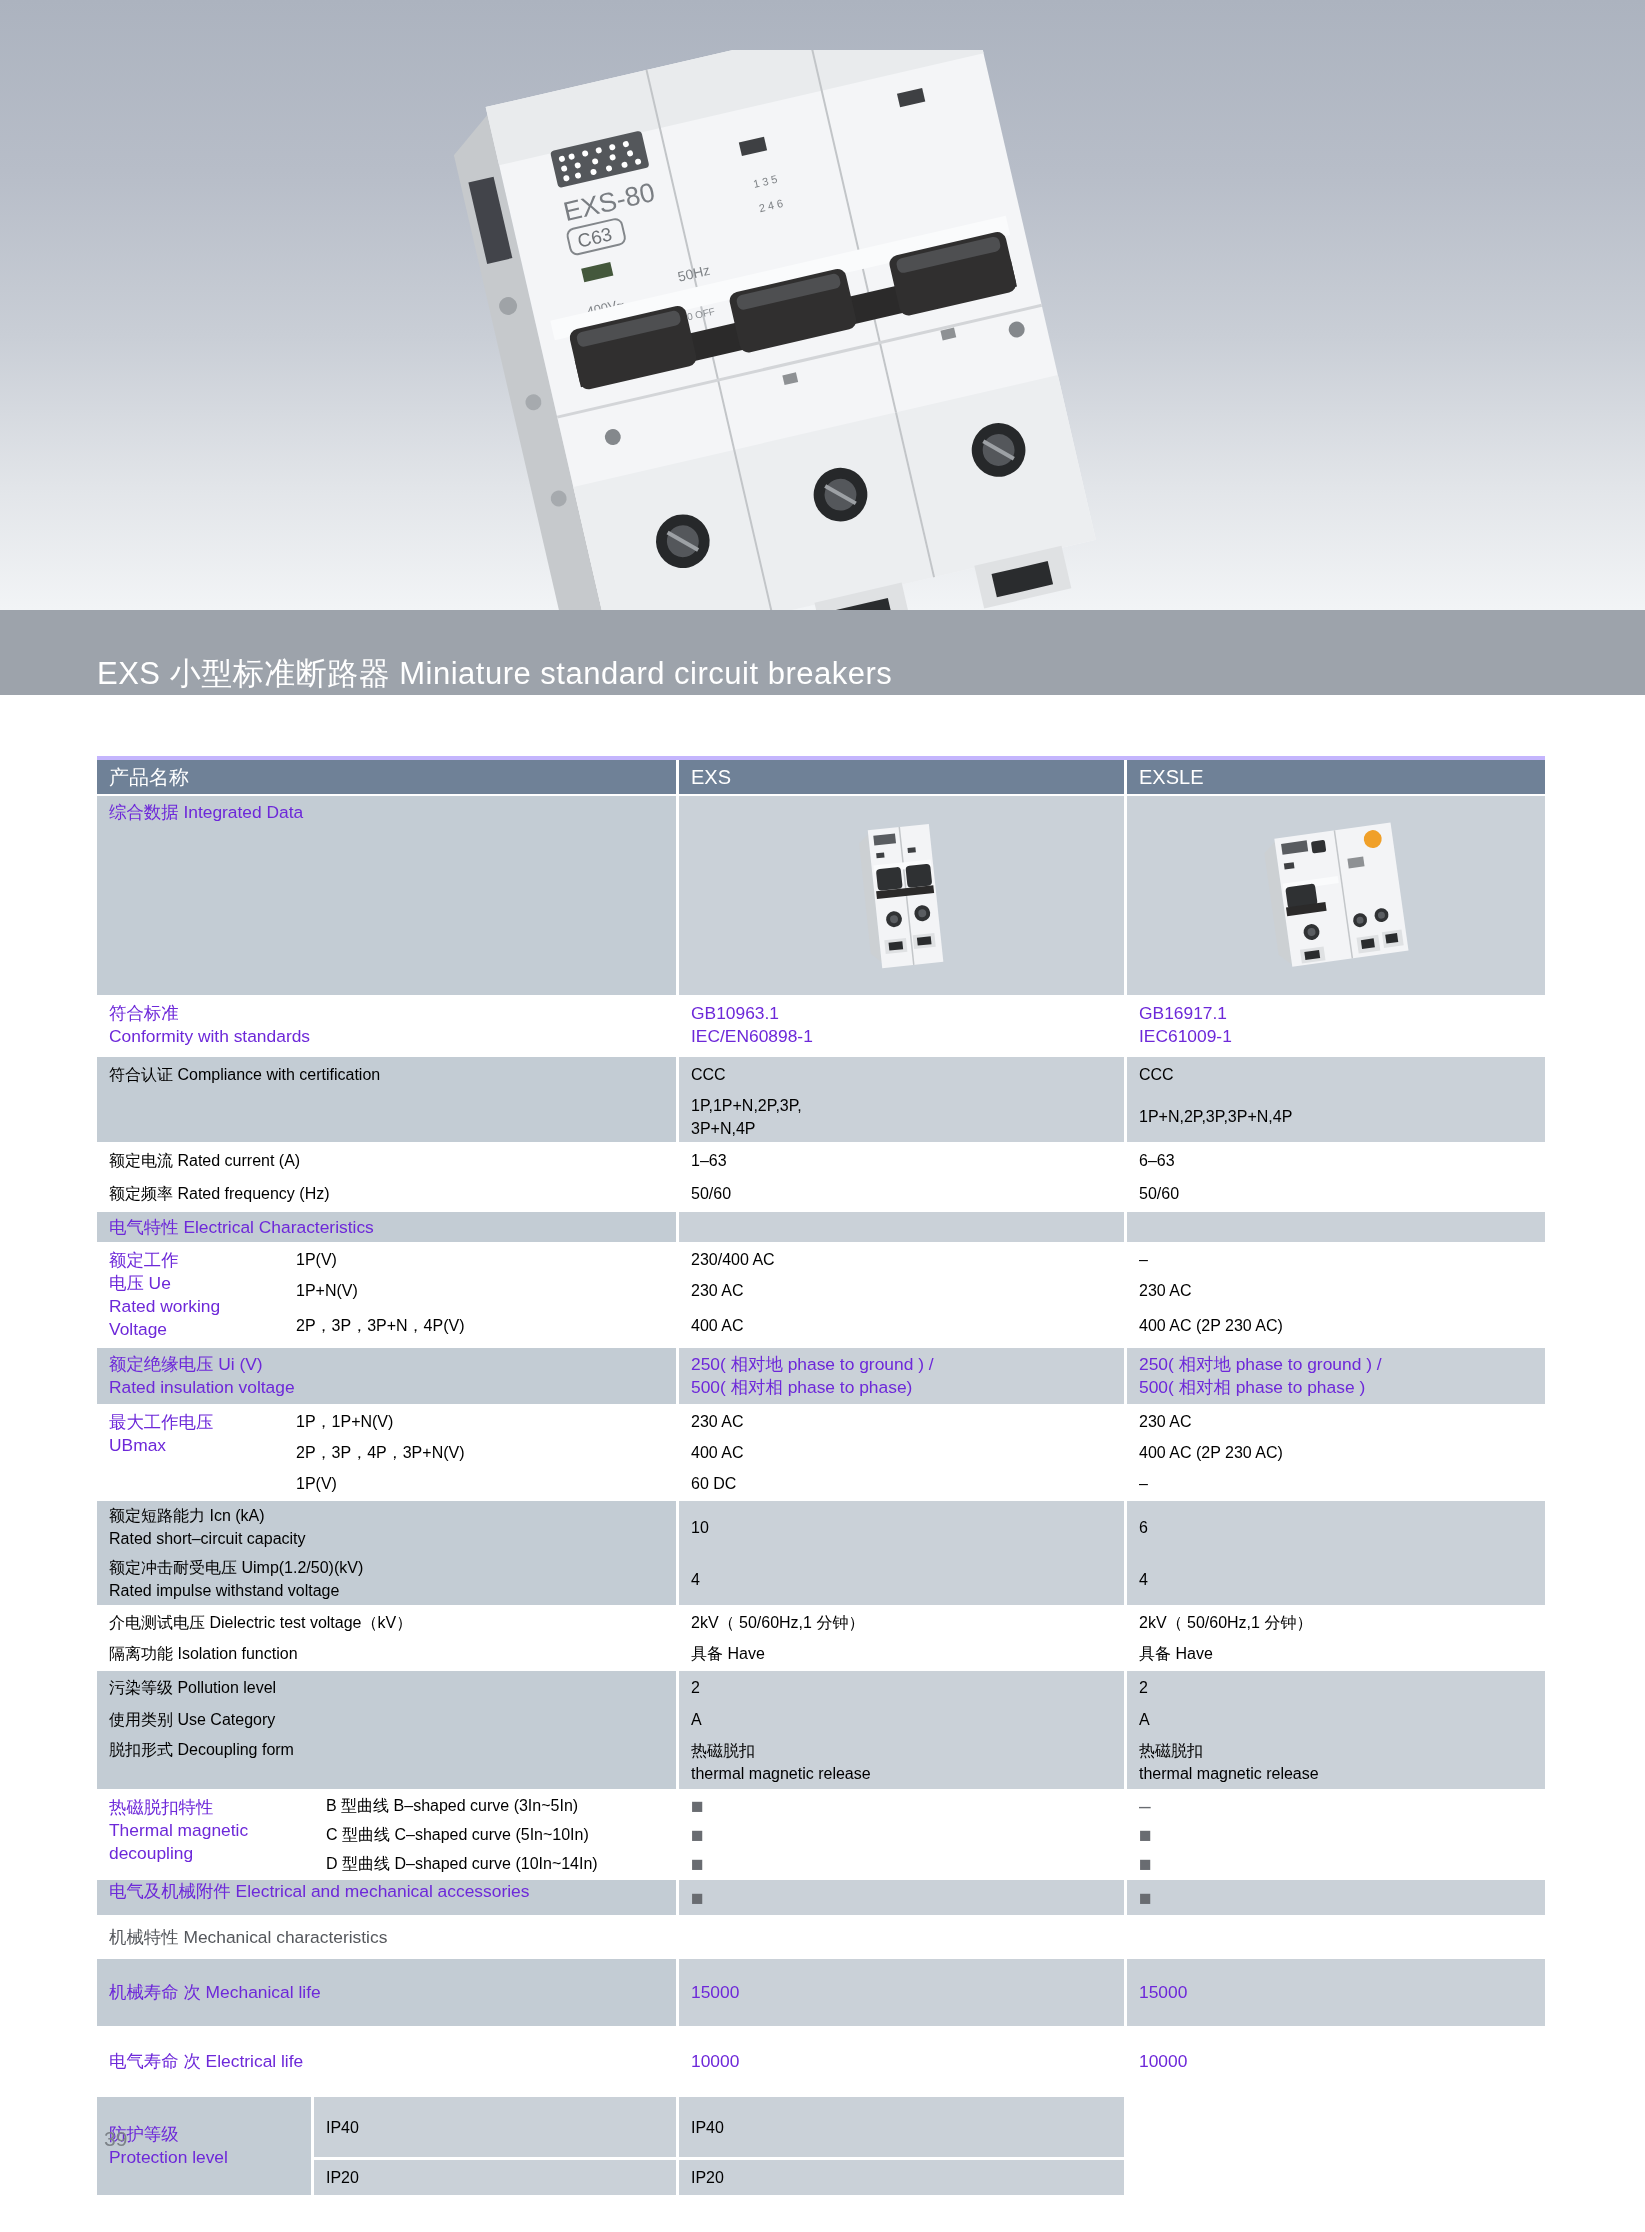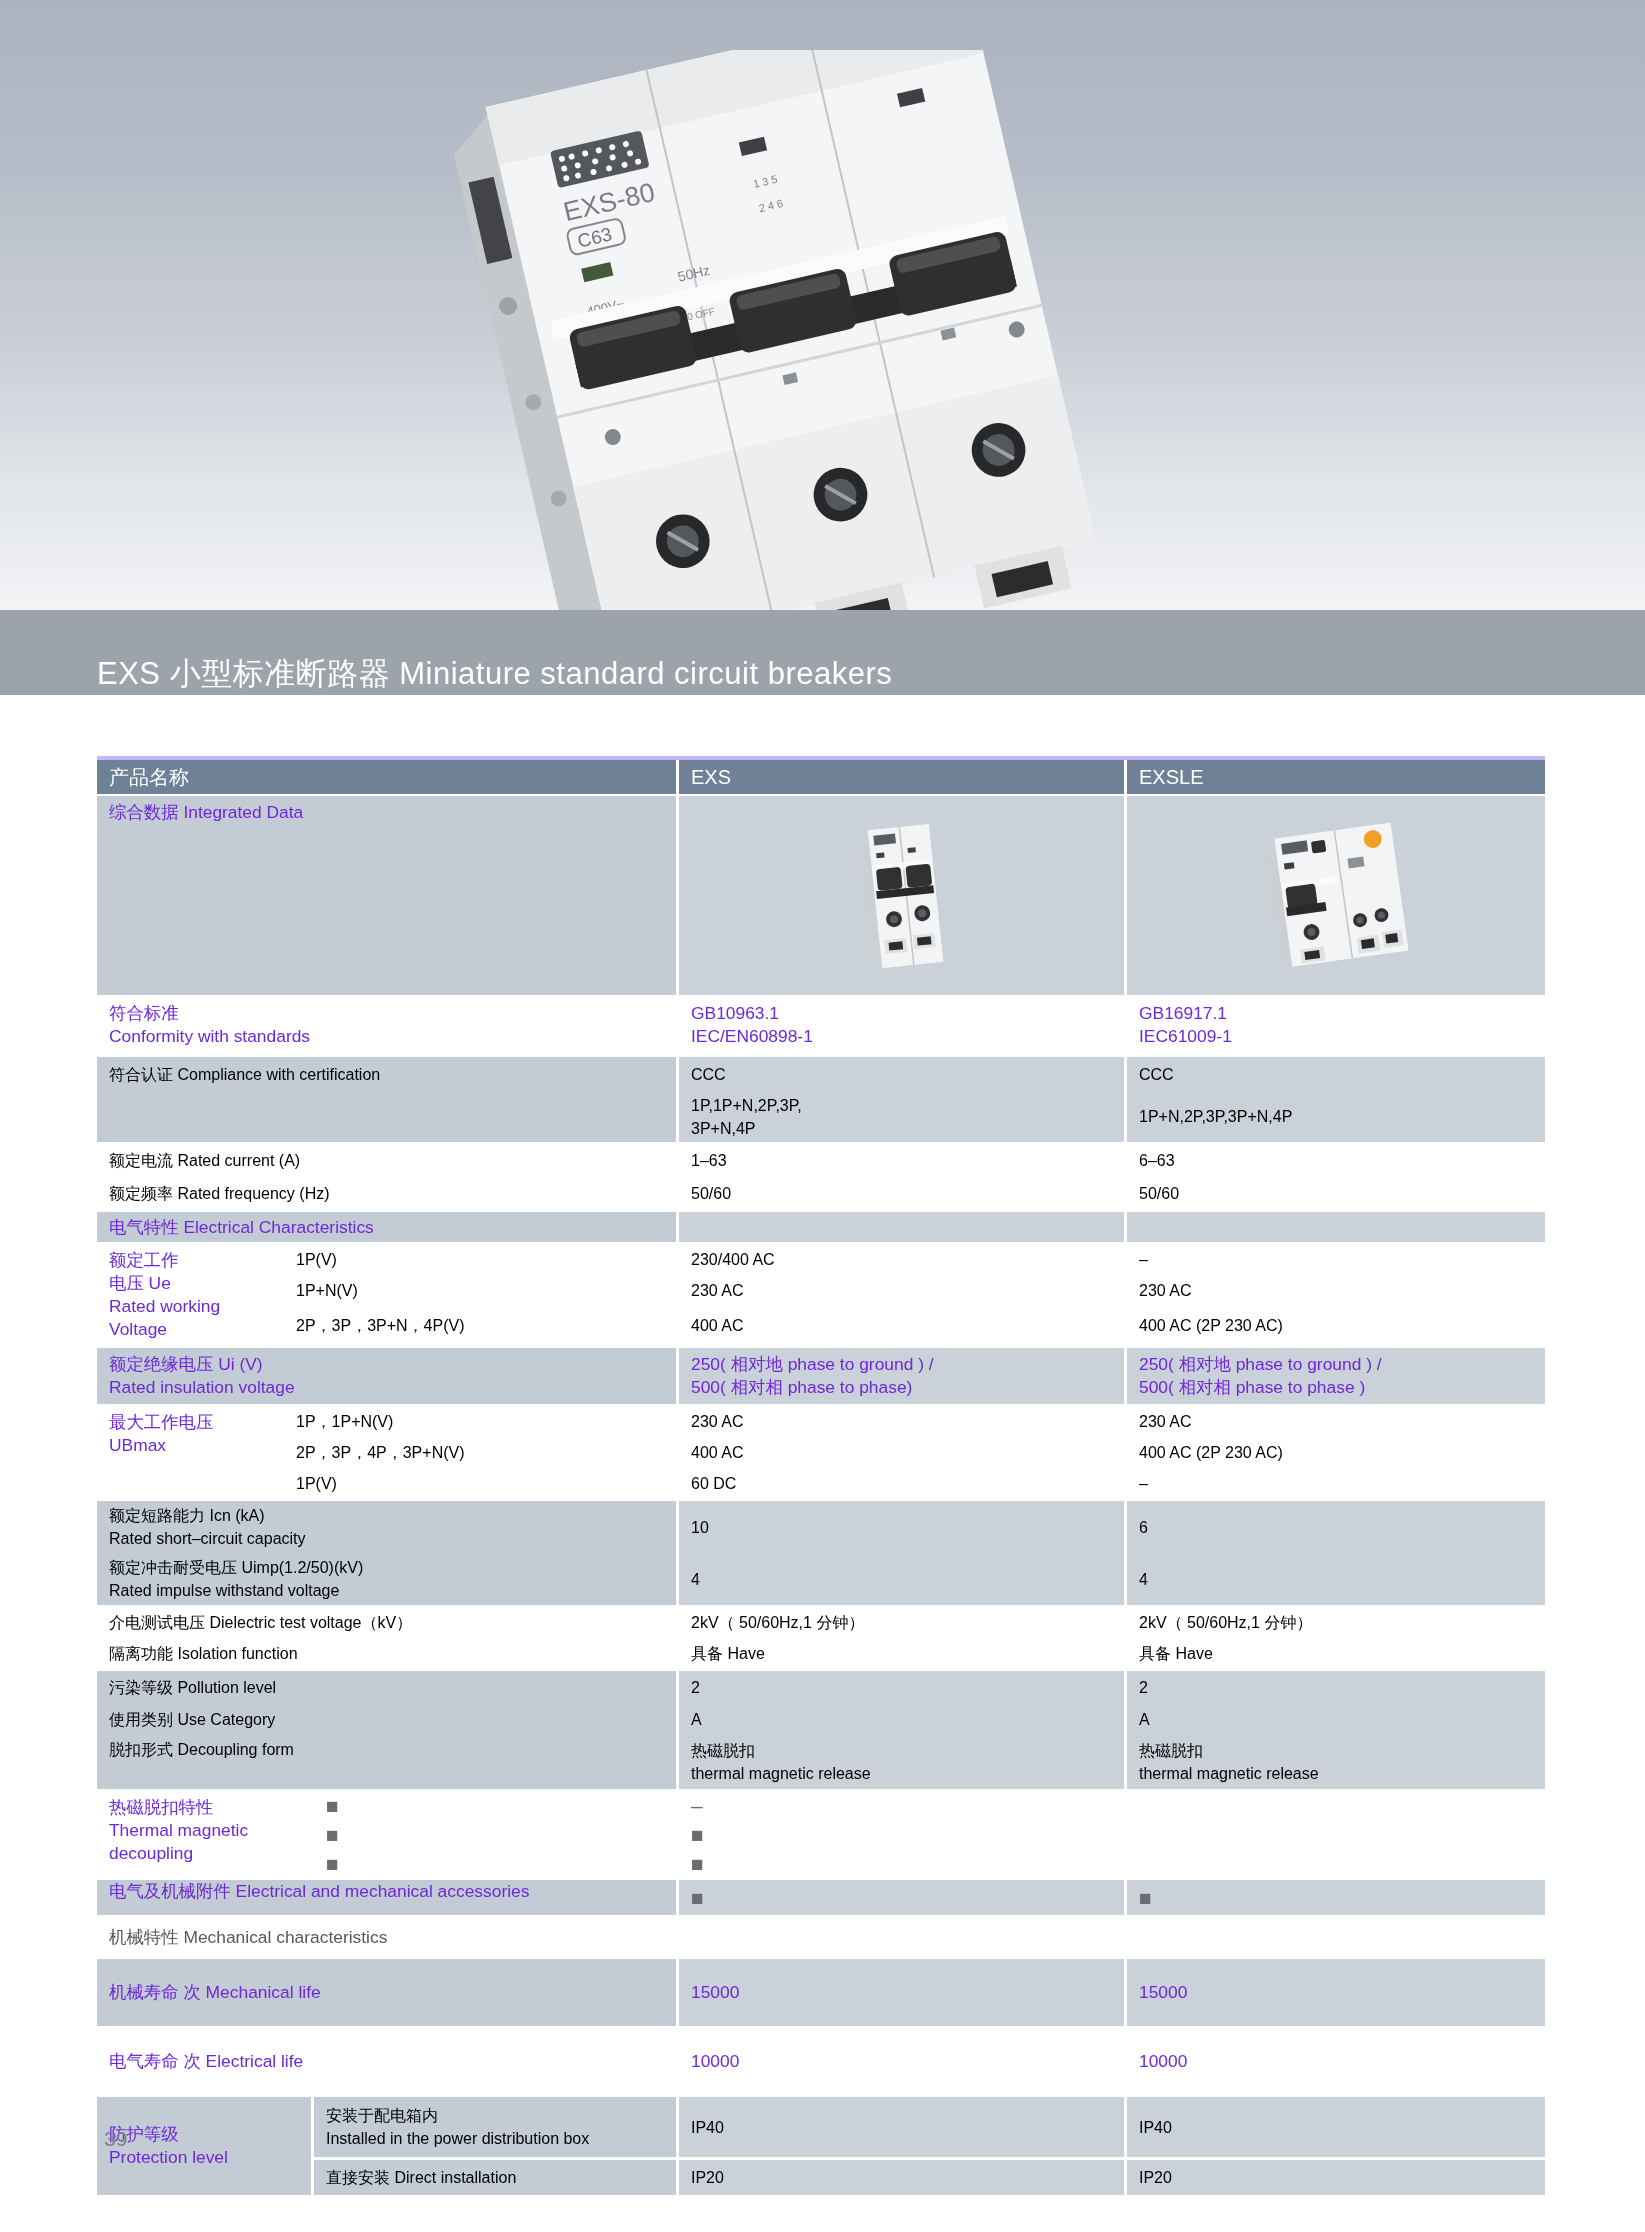--- a/index.html
+++ b/index.html
@@ -350,20 +350,25 @@
         <div class="sl" style="height:54px">热磁脱扣
 thermal magnetic release</div>
       </div>
     </div>
 
     <div class="trow split">
       <div class="cell">热磁脱扣特性
 Thermal magnetic
 decoupling</div>
       <div class="stack">
+        <div class="sl" style="height:29px">B 型曲线 B–shaped curve (3In~5In)</div>
+        <div class="sl" style="height:29px">C 型曲线 C–shaped curve (5In~10In)</div>
+        <div class="sl" style="height:29px">D 型曲线 D–shaped curve (10In~14In)</div>
+      </div>
+      <div class="stack">
         <div class="sl mark" style="height:29px">■</div>
         <div class="sl mark" style="height:29px">■</div>
         <div class="sl mark" style="height:29px">■</div>
       </div>
       <div class="stack">
         <div class="sl mark" style="height:29px">–</div>
         <div class="sl mark" style="height:29px">■</div>
         <div class="sl mark" style="height:29px">■</div>
       </div>
     </div>
@@ -384,25 +389,20 @@
 
     <div class="trow" style="height:67px">
       <div class="cell center">电气寿命 次 Electrical life</div>
       <div class="cell center">10000</div>
       <div class="cell center">10000</div>
     </div>
 
     <div class="trow split">
       <div class="cell gl center">防护等级
 Protection level</div>
-      <div class="stack gl">
-        <div class="sl" style="height:60px">安装于配电箱内
-Installed in the power distribution box</div>
-        <div class="sl sep" style="height:38px">直接安装 Direct installation</div>
-      </div>
       <div class="stack gv">
         <div class="sl" style="height:60px">IP40</div>
         <div class="sl sep" style="height:38px">IP20</div>
       </div>
       <div class="stack gv">
         <div class="sl" style="height:60px">IP40</div>
         <div class="sl sep" style="height:38px">IP20</div>
       </div>
     </div>
 

